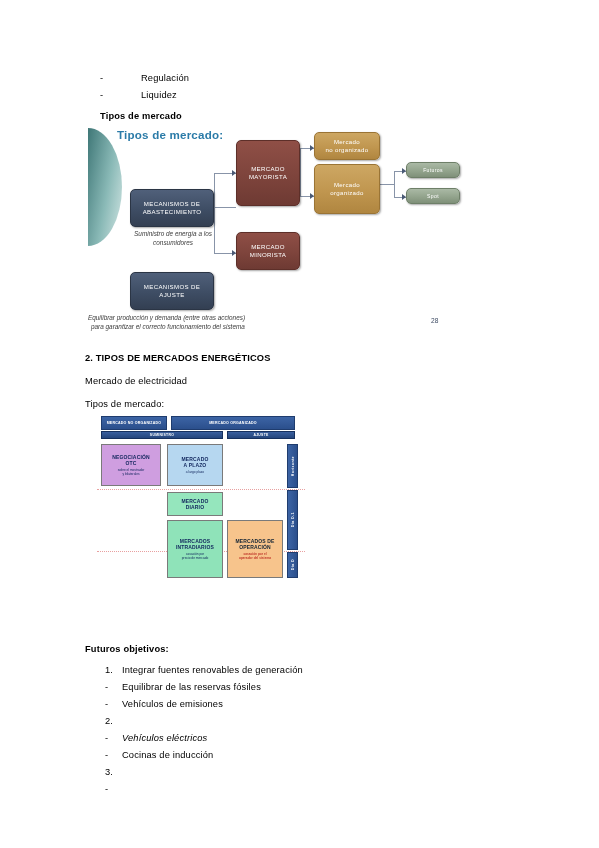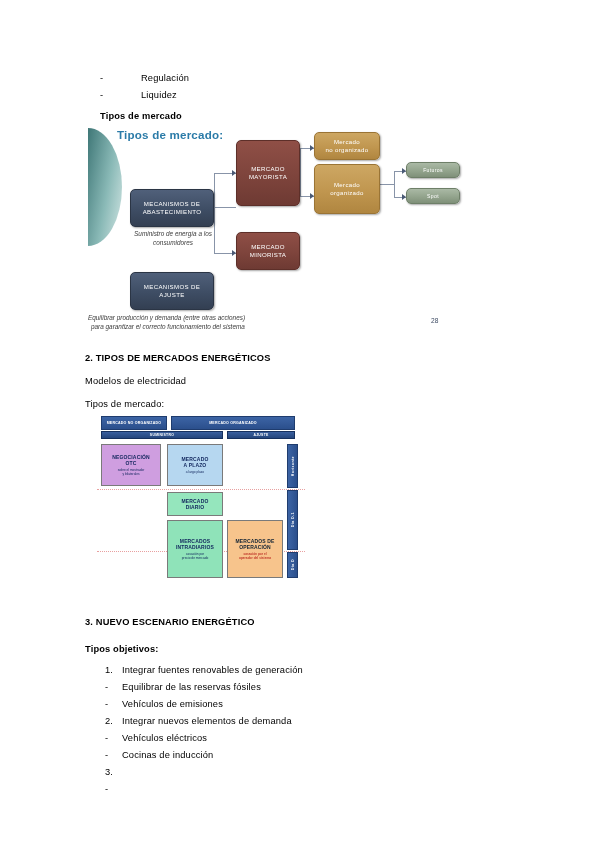--- a/index.html
+++ b/index.html
@@ -322,21 +322,21 @@
 
     <div class="cap" style="left:30px; top:104px; width:110px;">Suministro de energía a los consumidores</div>
 
     <div class="cap cap-left" style="left:0px; top:188px; width:300px;">Equilibrar producción y demanda (entre otras acciones)</div>
     <div class="cap cap-left" style="left:3px; top:197px; width:300px;">para garantizar el correcto funcionamiento del sistema</div>
 
     <div class="pageno" style="left:343px; top:191px;">28</div>
   </div>
 
   <div class="txt bold" style="left:85px; top:352px;">2. TIPOS DE MERCADOS ENERGÉTICOS</div>
-  <div class="txt" style="left:85px; top:375px;">Modelos de electricidad</div>
+  <div class="txt" style="left:85px; top:375px;">Mercado de electricidad</div>
   <div class="txt" style="left:85px; top:398px;">Tipos de mercado:</div>
 
   <div class="slide2">
 
     <div class="dashline" style="left:0px; top:73px; width:208px;"></div>
     <div class="dashline" style="left:0px; top:135px; width:208px;"></div>
 
     <div class="hdr" style="left:4px; top:0px; width:66px; height:14px;">MERCADO NO ORGANIZADO</div>
     <div class="hdr" style="left:74px; top:0px; width:124px; height:14px;">MERCADO ORGANIZADO</div>
 
@@ -379,37 +379,35 @@
       <span>Horizonte</span>
     </div>
     <div class="vbar" style="left:190px; top:74px; width:11px; height:60px;">
       <span>Día D-1</span>
     </div>
     <div class="vbar" style="left:190px; top:136px; width:11px; height:26px;">
       <span>Día D</span>
     </div>
   </div>
 
-  <div class="txt bold" style="left:85px; top:616px;">3. NUEVO ESCENARIO ENERGÉTICO</div>
-  <div class="txt bold" style="left:85px; top:643px;">Tipos objetivos:</div>
+  <div class="txt bold" style="left:85px; top:643px;">Futuros objetivos:</div>
 
   <div class="bullet-dash" style="left:105px; top:664px;">1.</div>
   <div class="txt" style="left:122px; top:664px;">Integrar fuentes renovables de generación</div>
 
   <div class="bullet-dash" style="left:105px; top:681px;">-</div>
   <div class="txt" style="left:122px; top:681px;">Equilibrar de las reservas fósiles</div>
 
   <div class="bullet-dash" style="left:105px; top:698px;">-</div>
   <div class="txt" style="left:122px; top:698px;">Vehículos de emisiones</div>
 
   <div class="bullet-dash" style="left:105px; top:715px;">2.</div>
-  <div class="txt" style="left:122px; top:715px;">Integrar nuevos elementos de demanda</div>
 
   <div class="bullet-dash" style="left:105px; top:732px;">-</div>
-  <div class="txt" style="left:122px; top:732px;">Vehículos eléctricos</div>
+  <div class="txt" style="left:122px; top:732px;font-style:italic;">Vehículos eléctricos</div>
 
   <div class="bullet-dash" style="left:105px; top:749px;">-</div>
   <div class="txt" style="left:122px; top:749px;">Cocinas de inducción</div>
 
   <div class="bullet-dash" style="left:105px; top:766px;">3.</div>
 
   <div class="bullet-dash" style="left:105px; top:783px;">-</div>
 
 </div>
 

